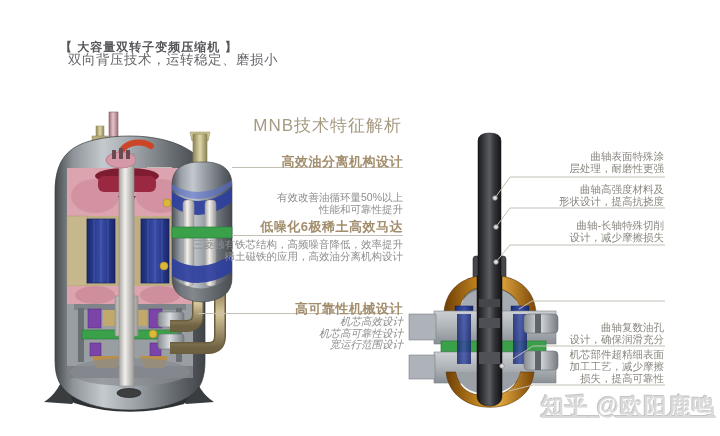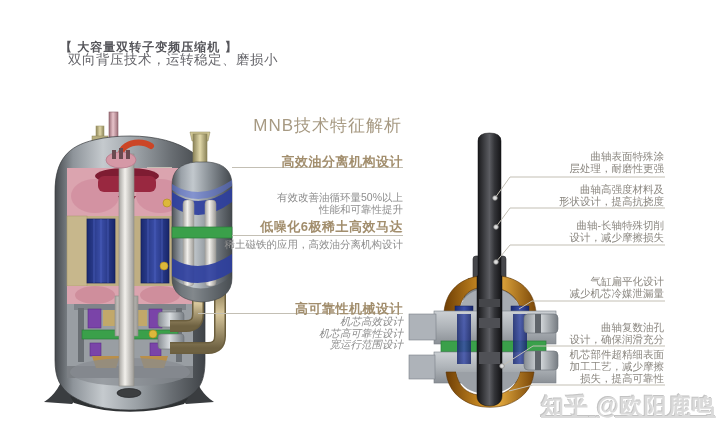--- a/index.html
+++ b/index.html
@@ -238,20 +238,21 @@
   <div class="panel-heading">MNB技术特征解析</div>
 
   <div class="f-title" style="top:153px;">高效油分离机构设计</div>
   <div class="f-desc" style="top:172px;margin-top:20px;">
     <div>有效改善油循环量50%以上</div>
     <div>性能和可靠性提升</div>
   </div>
 
   <div class="f-title" style="top:218px;">低噪化6极稀土高效马达</div>
   <div class="f-desc" style="top:239px;">
+    <div>三菱独有铁芯结构，高频噪音降低，效率提升</div>
     <div>稀土磁铁的应用，高效油分离机构设计</div>
   </div>
 
   <div class="f-title" style="top:300px;">高可靠性机械设计</div>
   <div class="f-desc" style="top:316px;font-style:italic;">
     <div>机芯高效设计</div>
     <div>机芯高可靠性设计</div>
     <div>宽运行范围设计</div>
   </div>
 
@@ -260,24 +261,20 @@
     <div>层处理，耐磨性更强</div>
   </div>
   <div class="ann" style="top:184px;">
     <div>曲轴高强度材料及</div>
     <div>形状设计，提高抗挠度</div>
   </div>
   <div class="ann" style="top:220px;">
     <div>曲轴-长轴特殊切削</div>
     <div>设计，减少摩擦损失</div>
   </div>
-  <div class="ann" style="top:276px;">
-    <div>气缸扁平化设计</div>
-    <div>减少机芯冷媒泄漏量</div>
-  </div>
   <div class="ann" style="top:349px;">
     <div>机芯部件超精细表面</div>
     <div>加工工艺，减少摩擦</div>
     <div>损失，提高可靠性</div>
   </div>
   <div class="ann" style="top:322px;">
     <div>曲轴复数油孔</div>
     <div>设计，确保润滑充分</div>
   </div>
 

